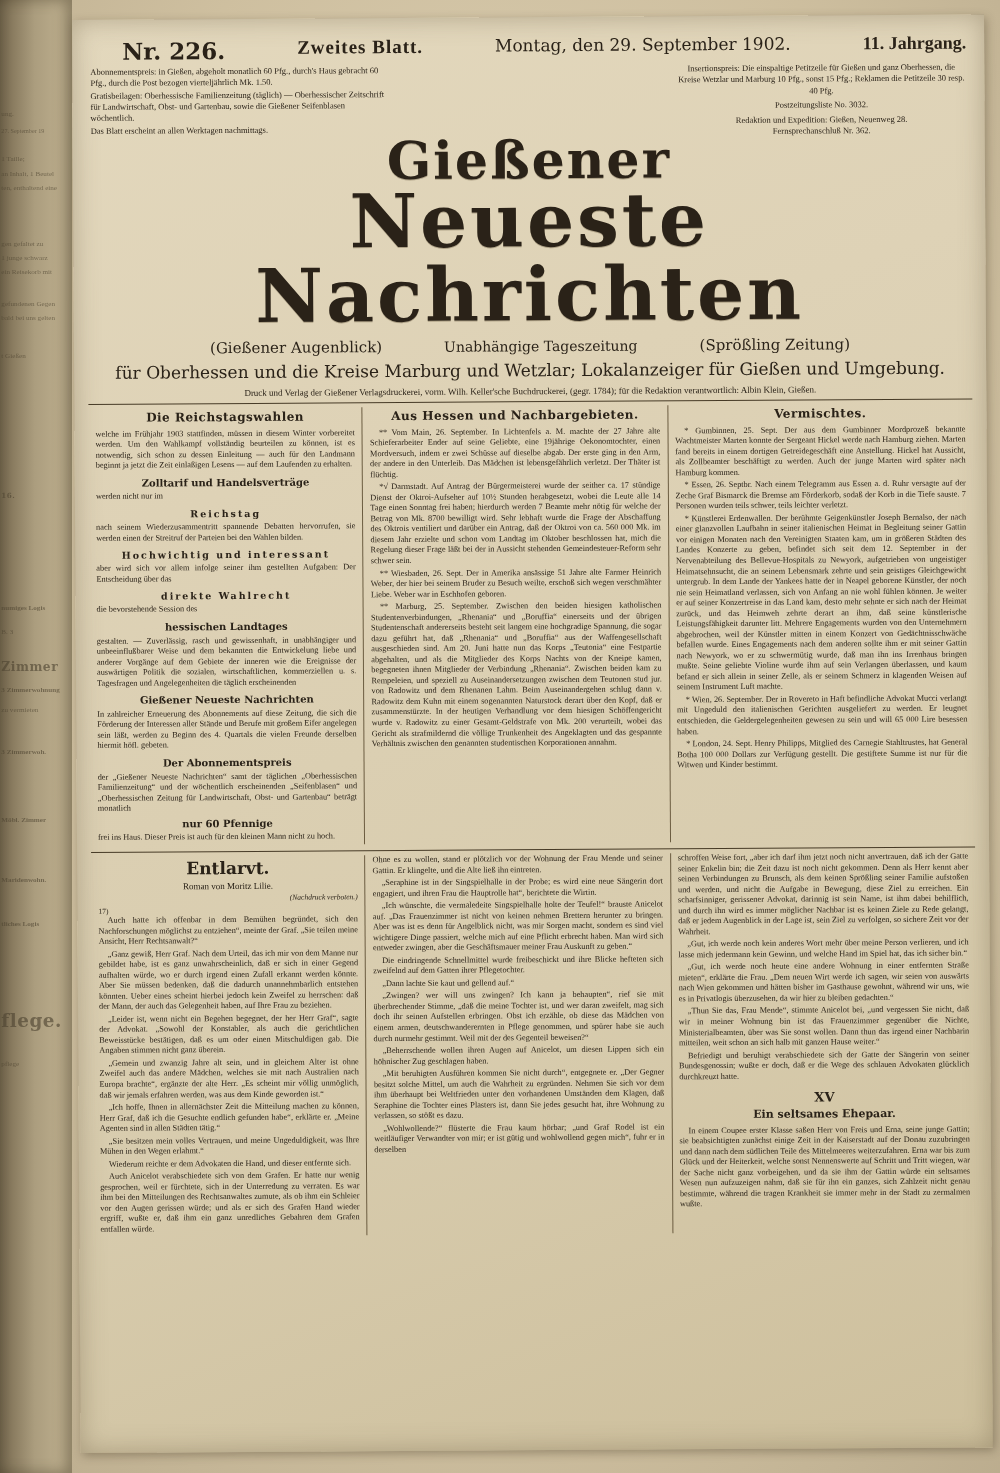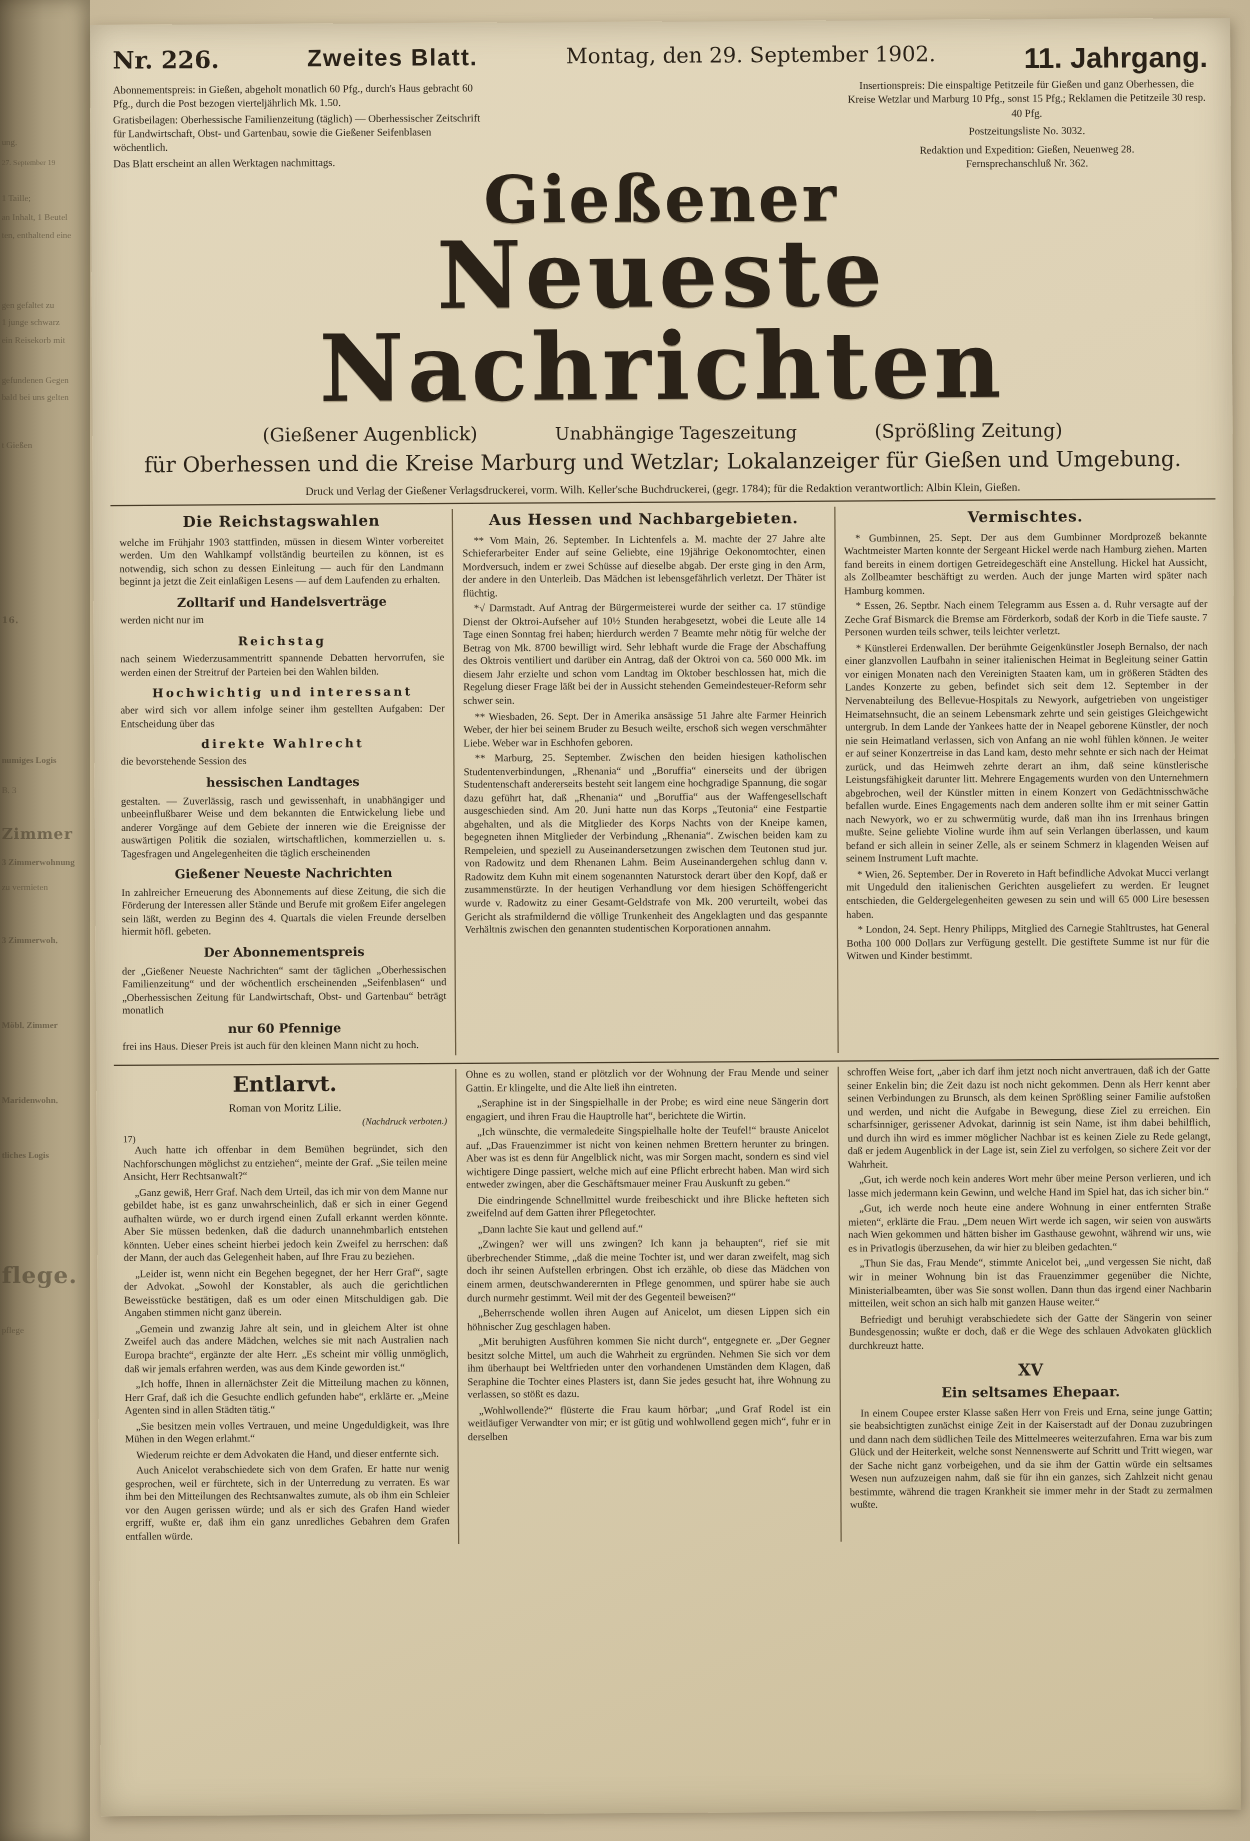--- a/index.html
+++ b/index.html
@@ -31,28 +31,28 @@
     box-shadow:0 0 26px rgba(90,75,50,.35) inset, 2px 3px 10px rgba(60,48,28,.35);
     transform:rotate(-0.35deg);
     transform-origin:left top;
     padding:0;
   }
   .inner{position:absolute;left:14px;top:12px;width:884px;height:1408px;}
 
   
   .mast-top{display:flex;align-items:flex-start;justify-content:space-between;
     padding:6px 4px 0 4px;}
-  .mast-nr{font-family:"DejaVu Serif",serif;font-weight:bold;font-size:19px;}
+  .mast-nr{font-family:"DejaVu Serif",serif;font-weight:bold;font-size:23px;margin-left:32px;}
   .mast-zweites{font-family:"DejaVu Serif",serif;font-weight:bold;font-size:19px;letter-spacing:1px;}
   .mast-date{font-family:"DejaVu Serif",serif;font-size:17px;}
-  .mast-jahr{font-family:Liberation Sans, sans-serif;font-weight:bold;font-size:23px;}
+  .mast-jahr{font-family:Liberation Serif, serif;font-weight:bold;font-size:18px;}
   .mast-cols{display:flex;justify-content:space-between;padding:2px 4px 0 4px;}
   .mast-left{width:300px;font-size:8.5px;line-height:1.3;}
   .mast-right{width:290px;text-align:center;font-size:8.5px;line-height:1.35;}
-  .fr{font-family:Liberation Sans, sans-serif;}
+  .fr{font-family:Liberation Serif, serif;}
 
   .title-wrap{text-align:center;margin-top:-6px;}
   .title1{font-family:"DejaVu Serif",serif;font-weight:bold;font-size:52px;letter-spacing:2px;
     line-height:1.05;text-shadow:0 1px 0 rgba(80,65,40,.35);}
   .title2{font-family:"DejaVu Serif",serif;font-weight:bold;font-size:74px;letter-spacing:3px;
     line-height:1.0;margin-top:-4px;text-shadow:0 1px 0 rgba(80,65,40,.35);}
   .sub-row{display:flex;justify-content:center;gap:62px;align-items:baseline;margin-top:6px;
     font-family:"DejaVu Serif",serif;font-size:15px;}
   .sub-row .mid{font-size:14px;}
   .sub2{text-align:center;font-family:"DejaVu Serif",serif;font-size:17px;margin-top:5px;}

